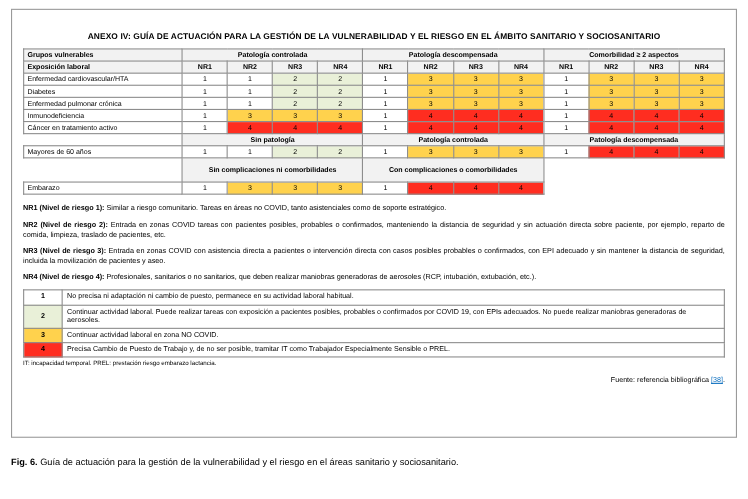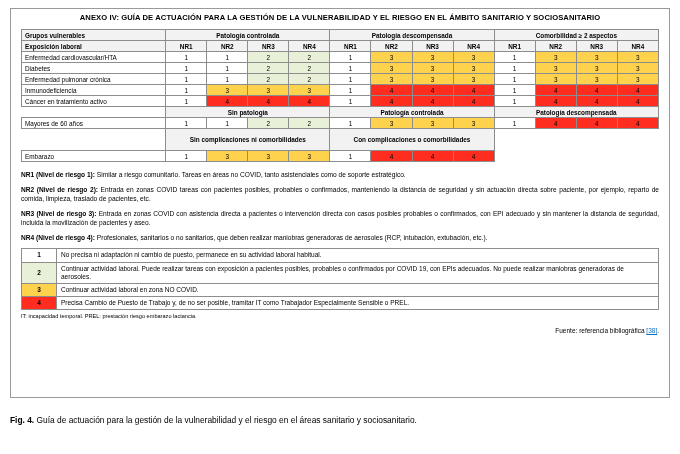--- a/index.html
+++ b/index.html
@@ -21,21 +21,21 @@
     box-sizing: border-box;
   }
   .figure-box {
     position: absolute;
     left: 10px;
     top: 8px;
     width: 660px;
     height: 390px;
     border: 1px solid #9a9a9a;
     box-sizing: border-box;
-    padding: 1px 10px 4px 10px;
+    padding: 16px 10px 4px 10px;
     background: #fff;
   }
   .fig-title {
     text-align: center;
     font-size: 7.6px;
     font-weight: bold;
     letter-spacing: 0.1px;
     margin: 3px 0 7px 0;
     line-height: 1.2;
   }
@@ -339,17 +339,17 @@
     <div class="foot-note">IT: incapacidad temporal. PREL: prestación riesgo embarazo lactancia.</div>
 
     <div class="source">
       <span>Fuente: referencia bibliográfica</span>
       <a href="#">[38]</a><span>.</span>
     </div>
 
   </div>
 
   <div class="caption">
-    <b>Fig. 4.</b>
+    <b>Fig. 6.</b>
     <span>Guía de actuación para la gestión de la vulnerabilidad y el riesgo en el áreas sanitario y sociosanitario.</span>
   </div>
 
 </div>
 
 </body></html>

